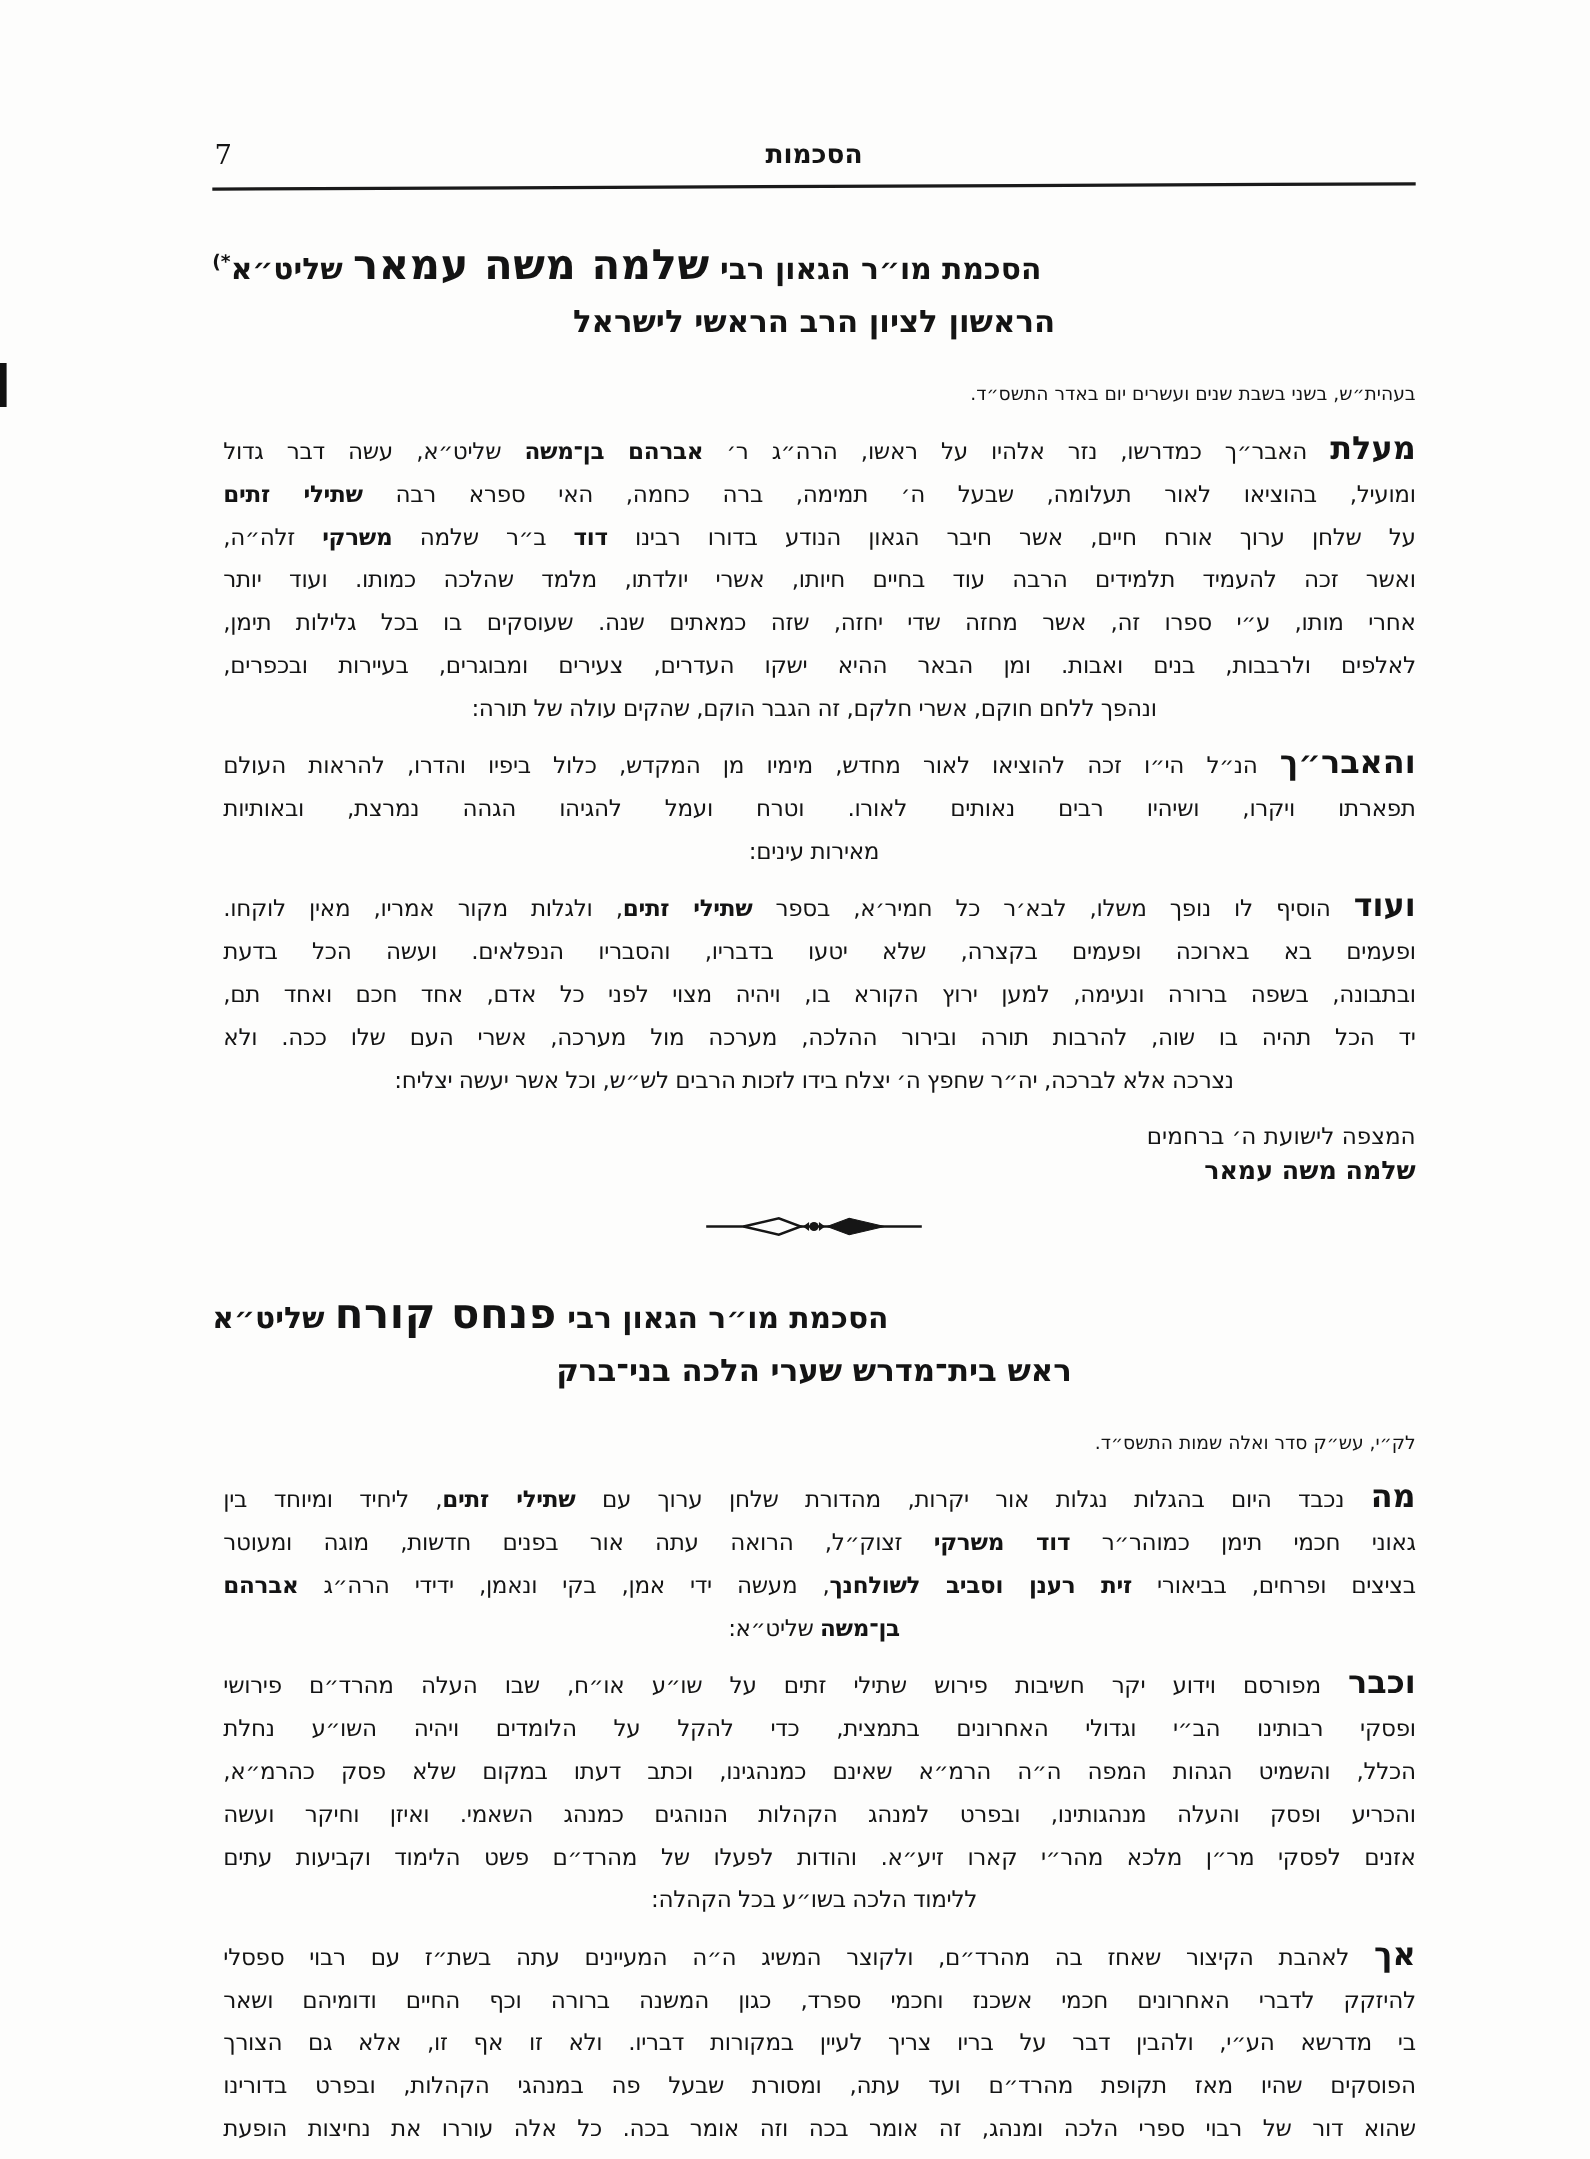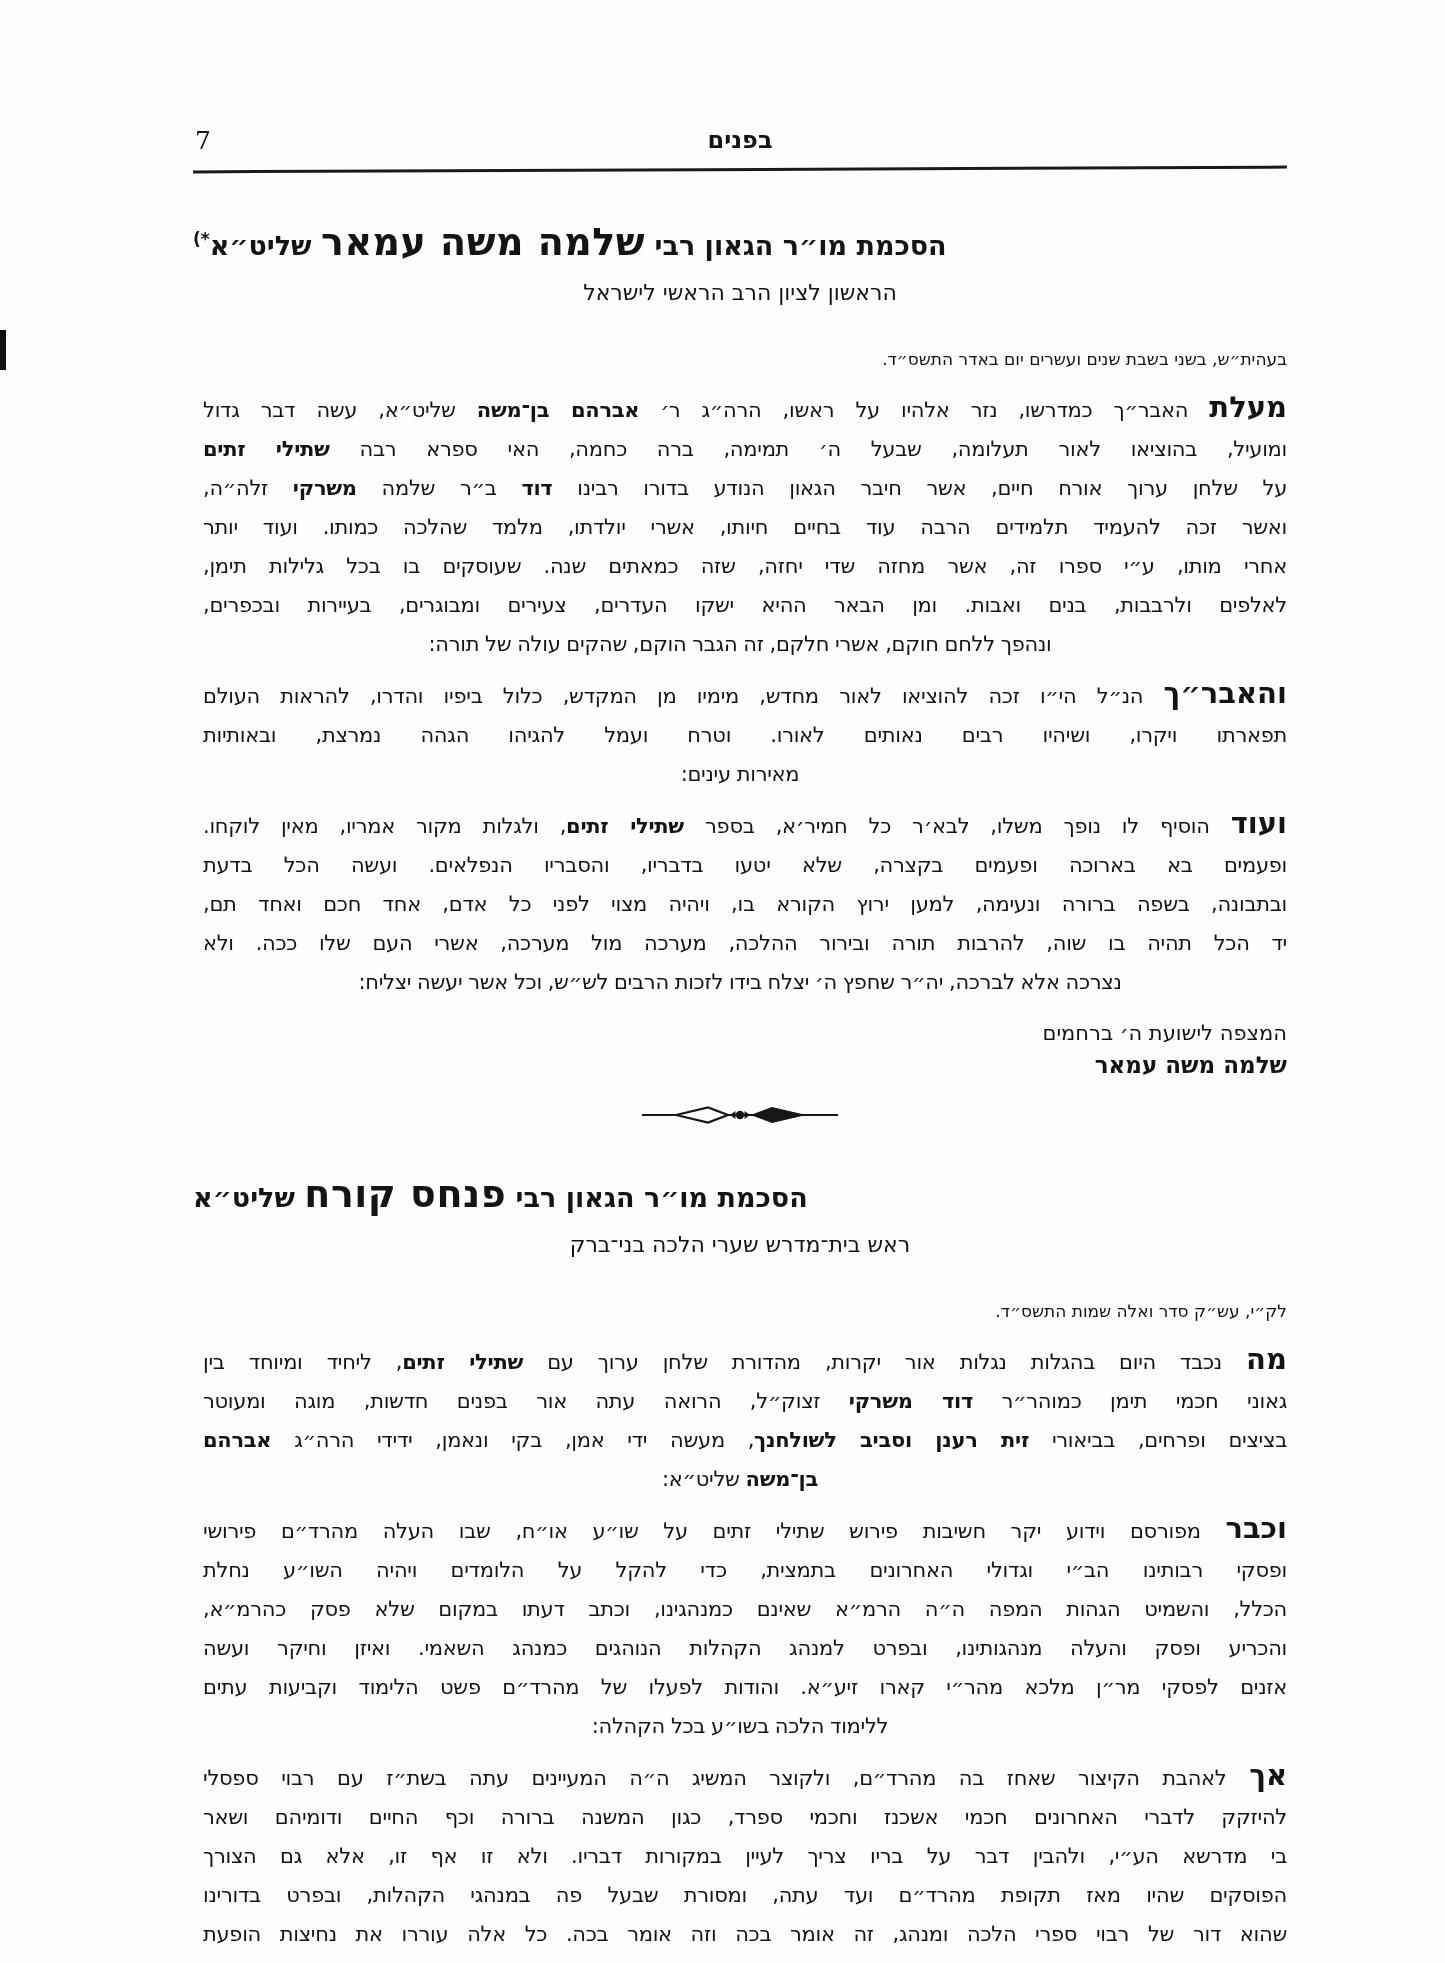--- a/index.html
+++ b/index.html
@@ -11,21 +11,21 @@
   }
   .content{margin-left:193px;margin-right:158px;position:relative;}
   
   .running-header{position:relative;text-align:center;font-size:24px;font-weight:bold;height:30px;}
   .page-num{position:absolute;left:2px;top:0;font-size:25px;font-weight:normal;font-family:"DejaVu Serif",serif;}
   .header-rule{margin-top:12px;border-top:3px solid #1a1a1a;transform:rotate(-0.25deg);}
   
   .title{margin:44px 0 0 0;text-align:left;font-weight:bold;font-size:27px;line-height:48px;}
   .title-name{font-size:38px;letter-spacing:0.5px;}
   .title-marker{font-size:17px;vertical-align:super;}
-  .subtitle{margin-top:8px;text-align:center;font-weight:normal;font-size:22px;line-height:30px;}
+  .subtitle{margin-top:8px;text-align:center;font-weight:bold;font-size:28px;line-height:30px;}
   .date-line{margin-top:36px;text-align:right;font-size:17px;line-height:30px;}
   
   .paragraphs{margin-top:14px;font-size:21px;letter-spacing:-0.3px;word-spacing:-0.5px;}
   .paragraph{margin-top:10px;}
   .line{line-height:39px;}
   .line.justify{text-align:justify;text-align-last:justify;margin-left:10px;}
   .line.center{text-align:center;text-align-last:center;}
   .seg-bold{font-weight:bold;}
   .seg-lead{font-weight:bold;font-size:29px;letter-spacing:0;}
   
@@ -38,21 +38,21 @@
   .artifact{position:absolute;left:0;top:330px;width:6px;height:40px;background:#111;}
 </style>
 </head>
 <body>
 
 <div class="page">
   <div class="content">
 
     <div class="running-header">
       <span class="page-num">7</span>
-      <span class="header-title">בפנים</span>
+      <span class="header-title">הסכמות</span>
     </div>
     <div class="header-rule"></div>
 
     <section>
       <h1 class="title"><span>הסכמת מו״ר הגאון רבי </span><span class="title-name">שלמה משה עמאר</span><span> שליט״א</span><span class="title-marker">*)</span></h1>
       <div class="subtitle">הראשון לציון הרב הראשי לישראל</div>
       <div class="date-line">בעהית״ש, בשני בשבת שנים ועשרים יום באדר התשס״ד.</div>
       <div class="paragraphs">
           <div class="paragraph">
             <div class="line justify"><span class="seg seg-lead">מעלת</span><span class="seg"> האבר״ך כמדרשו, נזר אלהיו על ראשו, הרה״ג ר׳ </span><span class="seg seg-bold">אברהם בן־משה</span><span class="seg"> שליט״א, עשה דבר גדול</span></div>

